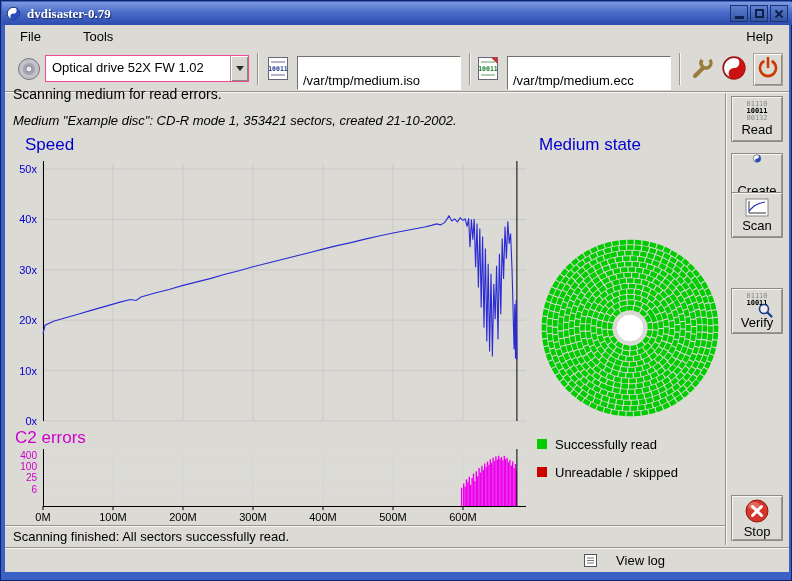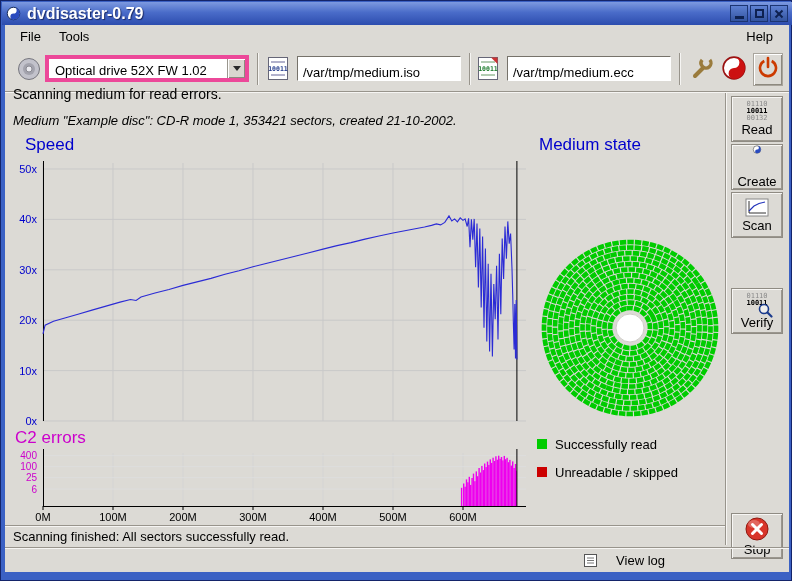--- a/index.html
+++ b/index.html
@@ -4,49 +4,49 @@
 <style>
   *{margin:0;padding:0;box-sizing:border-box;}
   html,body{width:792px;height:581px;}
   body{font-family:"Liberation Sans",sans-serif;font-size:13px;background:#555;position:relative;color:#000;}
   svg{font-family:"Liberation Sans",sans-serif;}
 
   .frame{position:absolute;inset:0;width:792px;height:581px;background:#3b61c4;border:1px solid #14246a;}
   .titlebar{position:absolute;left:1px;top:1px;width:790px;height:23px;
     background:linear-gradient(180deg,#7d9ae0 0%,#4a6cc9 45%,#2c4cae 100%);
     display:flex;align-items:center;padding:0 4px;}
-  .title-text{color:#fff;font-weight:bold;font-size:16px;margin-left:6px;flex:1;
-    font-family:Liberation Sans, sans-serif;text-shadow:1px 1px 1px #1a2a66;}
+  .title-text{color:#fff;font-weight:bold;font-size:13px;margin-left:6px;flex:1;
+    font-family:Liberation Serif, serif;text-shadow:1px 1px 1px #1a2a66;}
   .win-btn{width:18px;height:17px;margin-left:2px;background:linear-gradient(180deg,#5d80d2,#33549f);
     border:1px solid #1c3572;display:flex;align-items:center;justify-content:center;}
   .glyph-min{width:9px;height:3px;background:#0e2150;margin-top:8px;}
   .glyph-max{width:9px;height:9px;border:2px solid #0e2150;}
 
   .app{position:absolute;left:4px;top:24px;width:784px;height:547px;background:#dcdad5;overflow:hidden;}
 
-  .menubar{position:absolute;left:0;top:0;width:784px;height:22px;display:flex;align-items:center;padding:0 6px;}
+  .menubar{position:absolute;left:0;top:0;width:784px;height:22px;display:flex;align-items:center;padding:0 6px;gap:24px;}
   .menu-item{padding:2px 9px;}
   .menu-help{margin-left:auto;padding:2px 10px;}
 
   .toolbar{position:absolute;left:0;top:22px;width:784px;height:44px;}
   .tool-icon{position:absolute;}
   .cd-icon{left:12px;top:10px;}
   .combo{position:absolute;left:40px;top:8px;width:204px;height:27px;background:#fff;
-    border:4px solid #ec4899;display:flex;align-items:stretch;}
+    border:1px solid #ec4899;display:flex;align-items:stretch;}
   .combo-text{flex:1;padding:4px 6px;font-size:13px;white-space:nowrap;overflow:hidden;}
   .combo-arrow{width:18px;background:#d9d6cf;border-left:1px solid #9a968e;
     box-shadow:inset 1px 1px 0 #fff,inset -1px -1px 0 #8d897f;display:flex;align-items:center;justify-content:center;}
   .arrow-down{width:0;height:0;border-left:4px solid transparent;border-right:4px solid transparent;border-top:5px solid #2a2a2a;}
   .vsep{position:absolute;top:6px;height:32px;width:2px;border-left:1px solid #98948c;border-right:1px solid #f6f5f3;}
   .vsep1{left:252px;}.vsep2{left:464px;}.vsep3{left:674px;}
   .icon-iso{left:262px;top:9px;}
   .icon-ecc{left:472px;top:9px;}
   .entry{position:absolute;top:9px;height:25px;background:#fff;border:1px solid #9a968e;
     border-top-color:#76726a;border-left-color:#76726a;border-bottom-color:#fff;border-right-color:#fff;
-    padding:8px 5px;font-size:13px;white-space:nowrap;overflow:hidden;}
+    padding:16px 5px;font-size:13px;white-space:nowrap;overflow:hidden;}
   .entry-iso{left:292px;width:164px;}
   .entry-ecc{left:502px;width:164px;}
   .icon-wrench{left:684px;top:8px;}
   .icon-logo{left:716px;top:8px;}
   .icon-power{left:748px;top:6px;border:1px solid #a8a49c;box-shadow:inset 1px 1px 0 #fff,inset -1px -1px 0 #8d897f;padding:1px;background:#dcdad5;}
 
   .sep-h{position:absolute;left:0;height:2px;border-top:1px solid #98948c;border-bottom:1px solid #f6f5f3;}
   .sep-toolbar{top:66px;width:784px;}
   .sep-mid{top:500px;width:720px;}
   .sep-low{top:522px;width:784px;}
@@ -67,22 +67,22 @@
   .legend-read{top:413px;}
   .legend-skip{top:441px;}
   .legend-swatch{width:10px;height:10px;display:inline-block;}
 
   .vsep-side{position:absolute;left:720px;top:68px;height:452px;width:2px;
     border-left:1px solid #98948c;border-right:1px solid #f6f5f3;}
 
   .side-btn{position:absolute;left:726px;width:52px;height:46px;background:#dcdad5;
     border:1px solid #8f8b83;box-shadow:inset 1px 1px 0 #f7f6f4,inset -1px -1px 0 #9a968e;
     display:flex;flex-direction:column;align-items:center;justify-content:center;}
-  .btn-read{top:71px;}.btn-create{top:119px;gap:20px;}.btn-scan{top:167px;}
-  .btn-fix{top:215px;}.btn-verify{top:263px;}.btn-stop{top:488px;text-align:center;}
+  .btn-read{top:71px;}.btn-create{top:128px;gap:20px;}.btn-scan{top:167px;}
+  .btn-fix{top:215px;}.btn-verify{top:263px;}.btn-stop{top:470px;text-align:center;}
   .side-label{font-size:13px;line-height:14px;margin-top:1px;}
 
   .binary-icon{display:flex;flex-direction:column;align-items:center;}
   .brow{font-family:"DejaVu Sans Mono",monospace;font-size:7px;line-height:7px;}
   .dim{color:#8a8a8a;}
   .strong{color:#000;font-weight:bold;}
 
   .fix-icon{width:20px;border:1px solid #888;}
   .checker-red{height:7px;background:repeating-conic-gradient(#cc2222 0% 25%,#f2f2f2 0% 50%) 0 0/6px 6px;}
   .checker-blue{height:6px;background:repeating-conic-gradient(#2233cc 0% 25%,#f2f2f2 0% 50%) 3px 0/6px 6px;}

